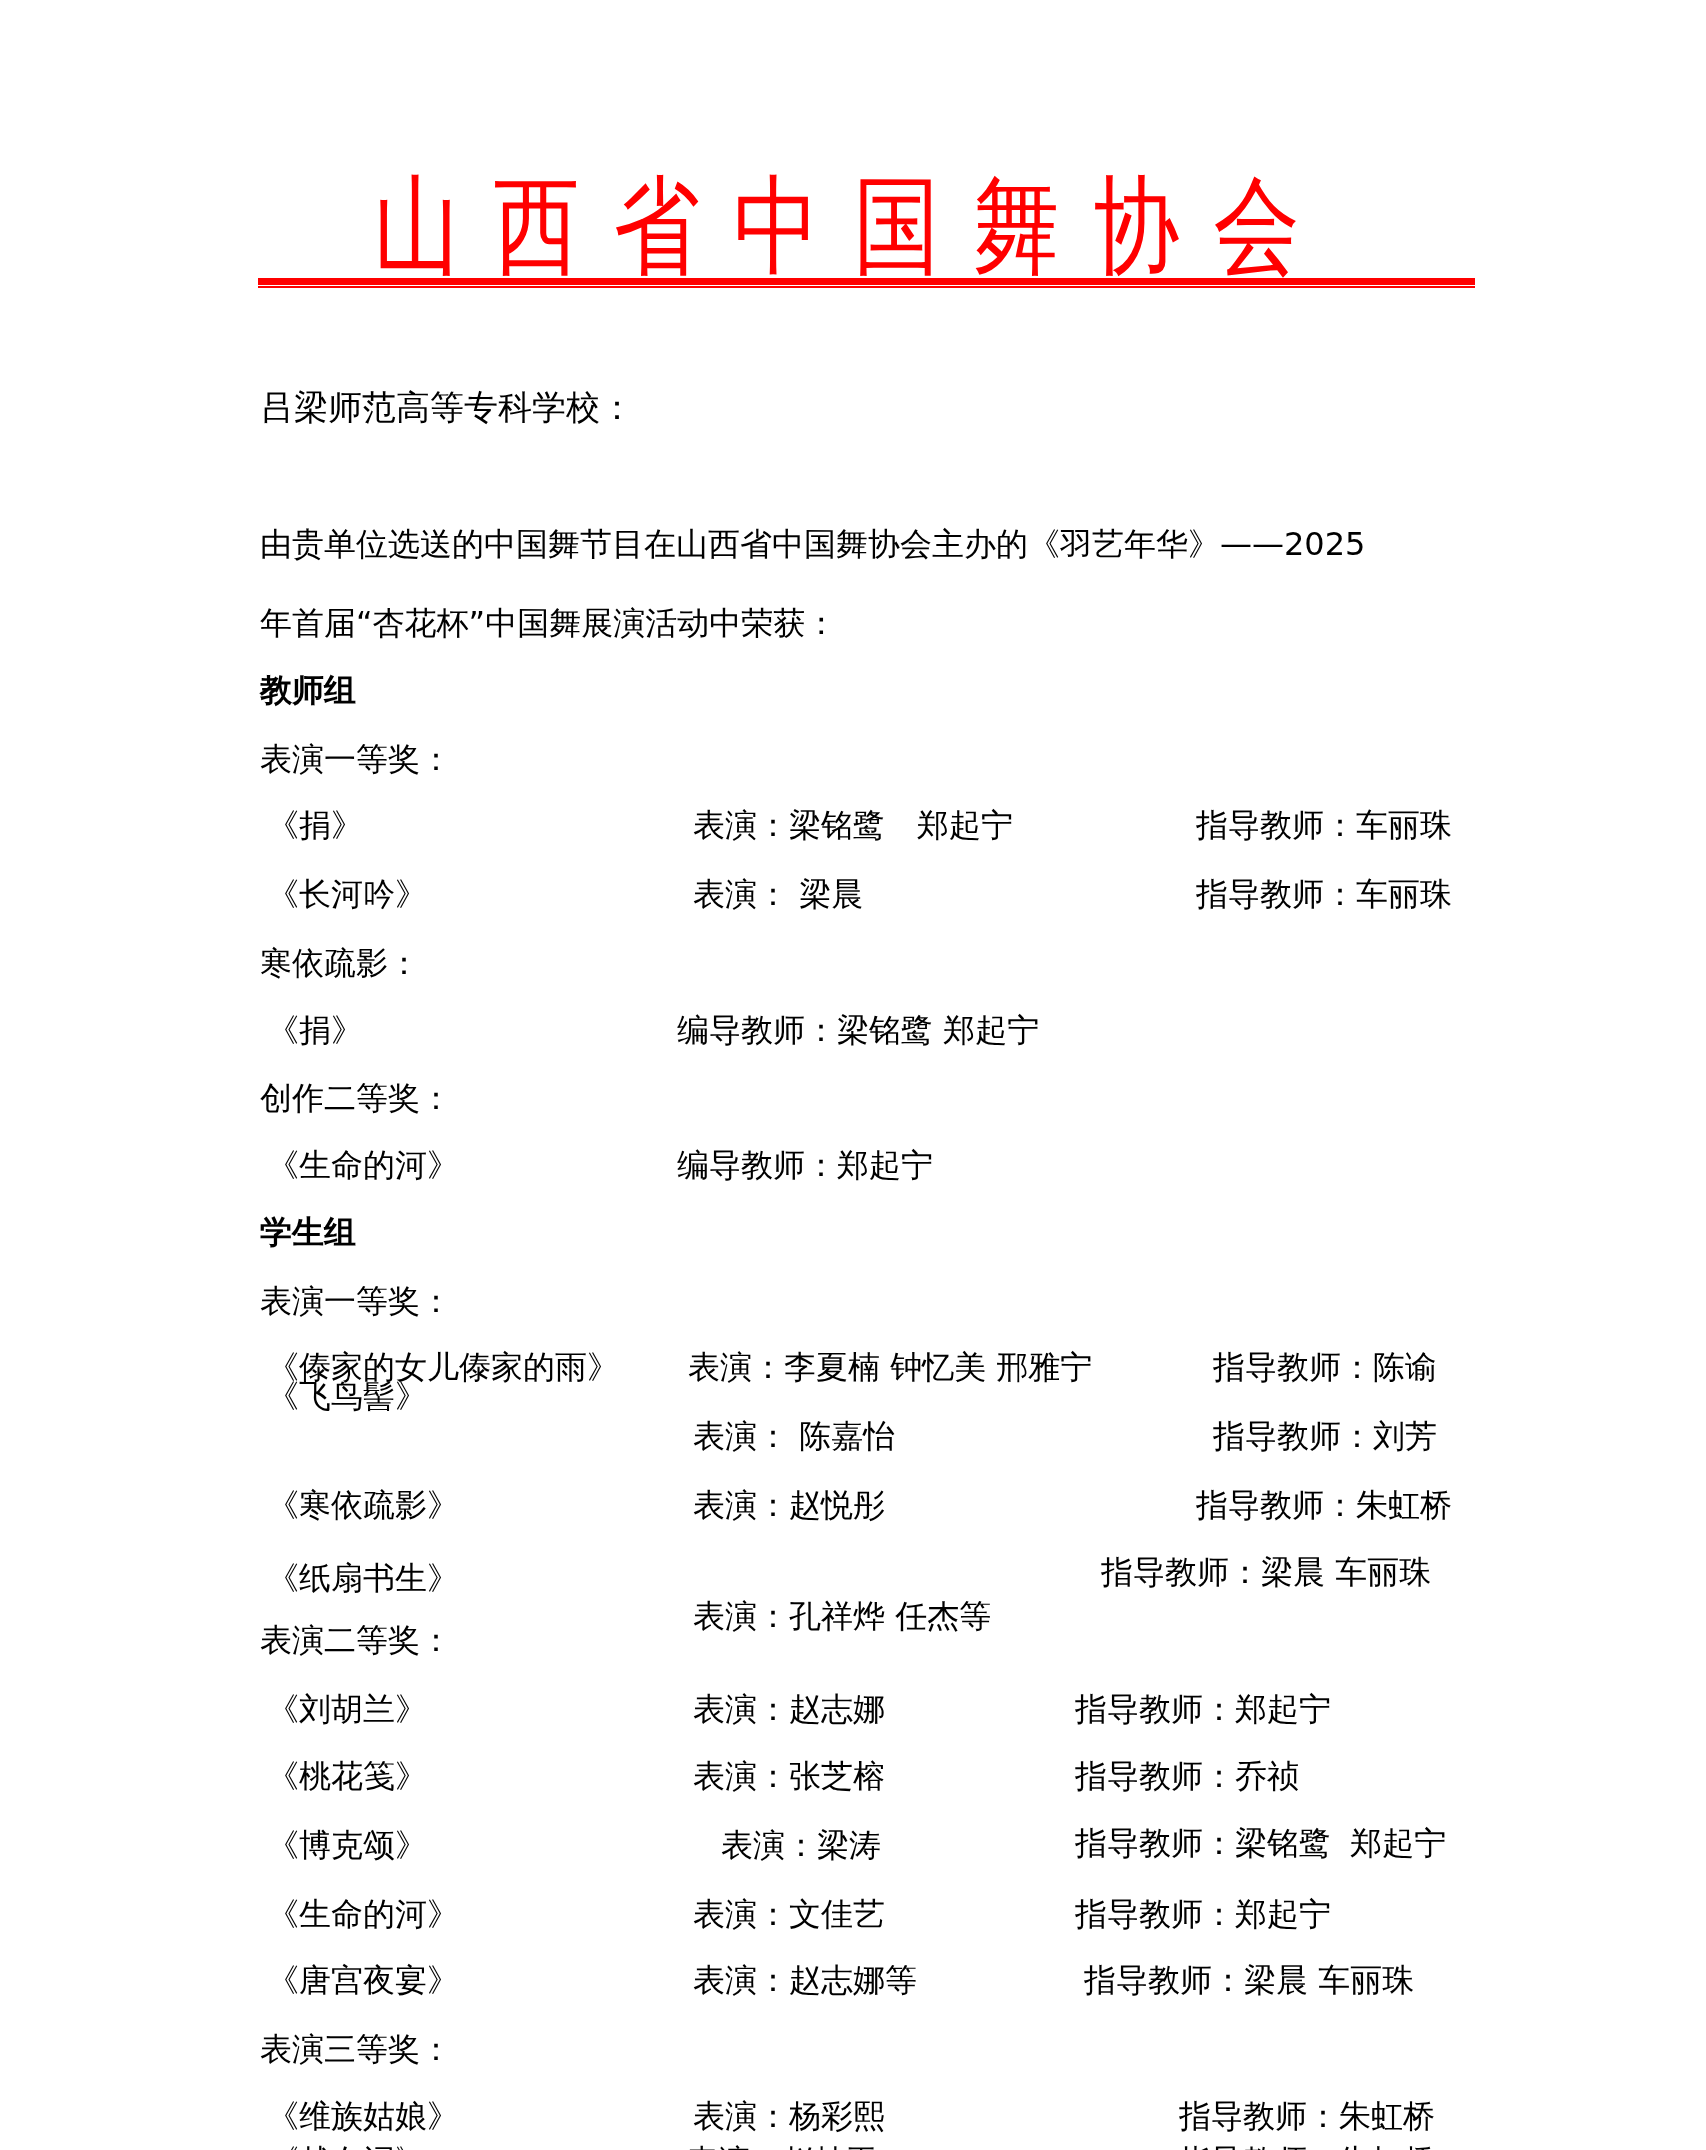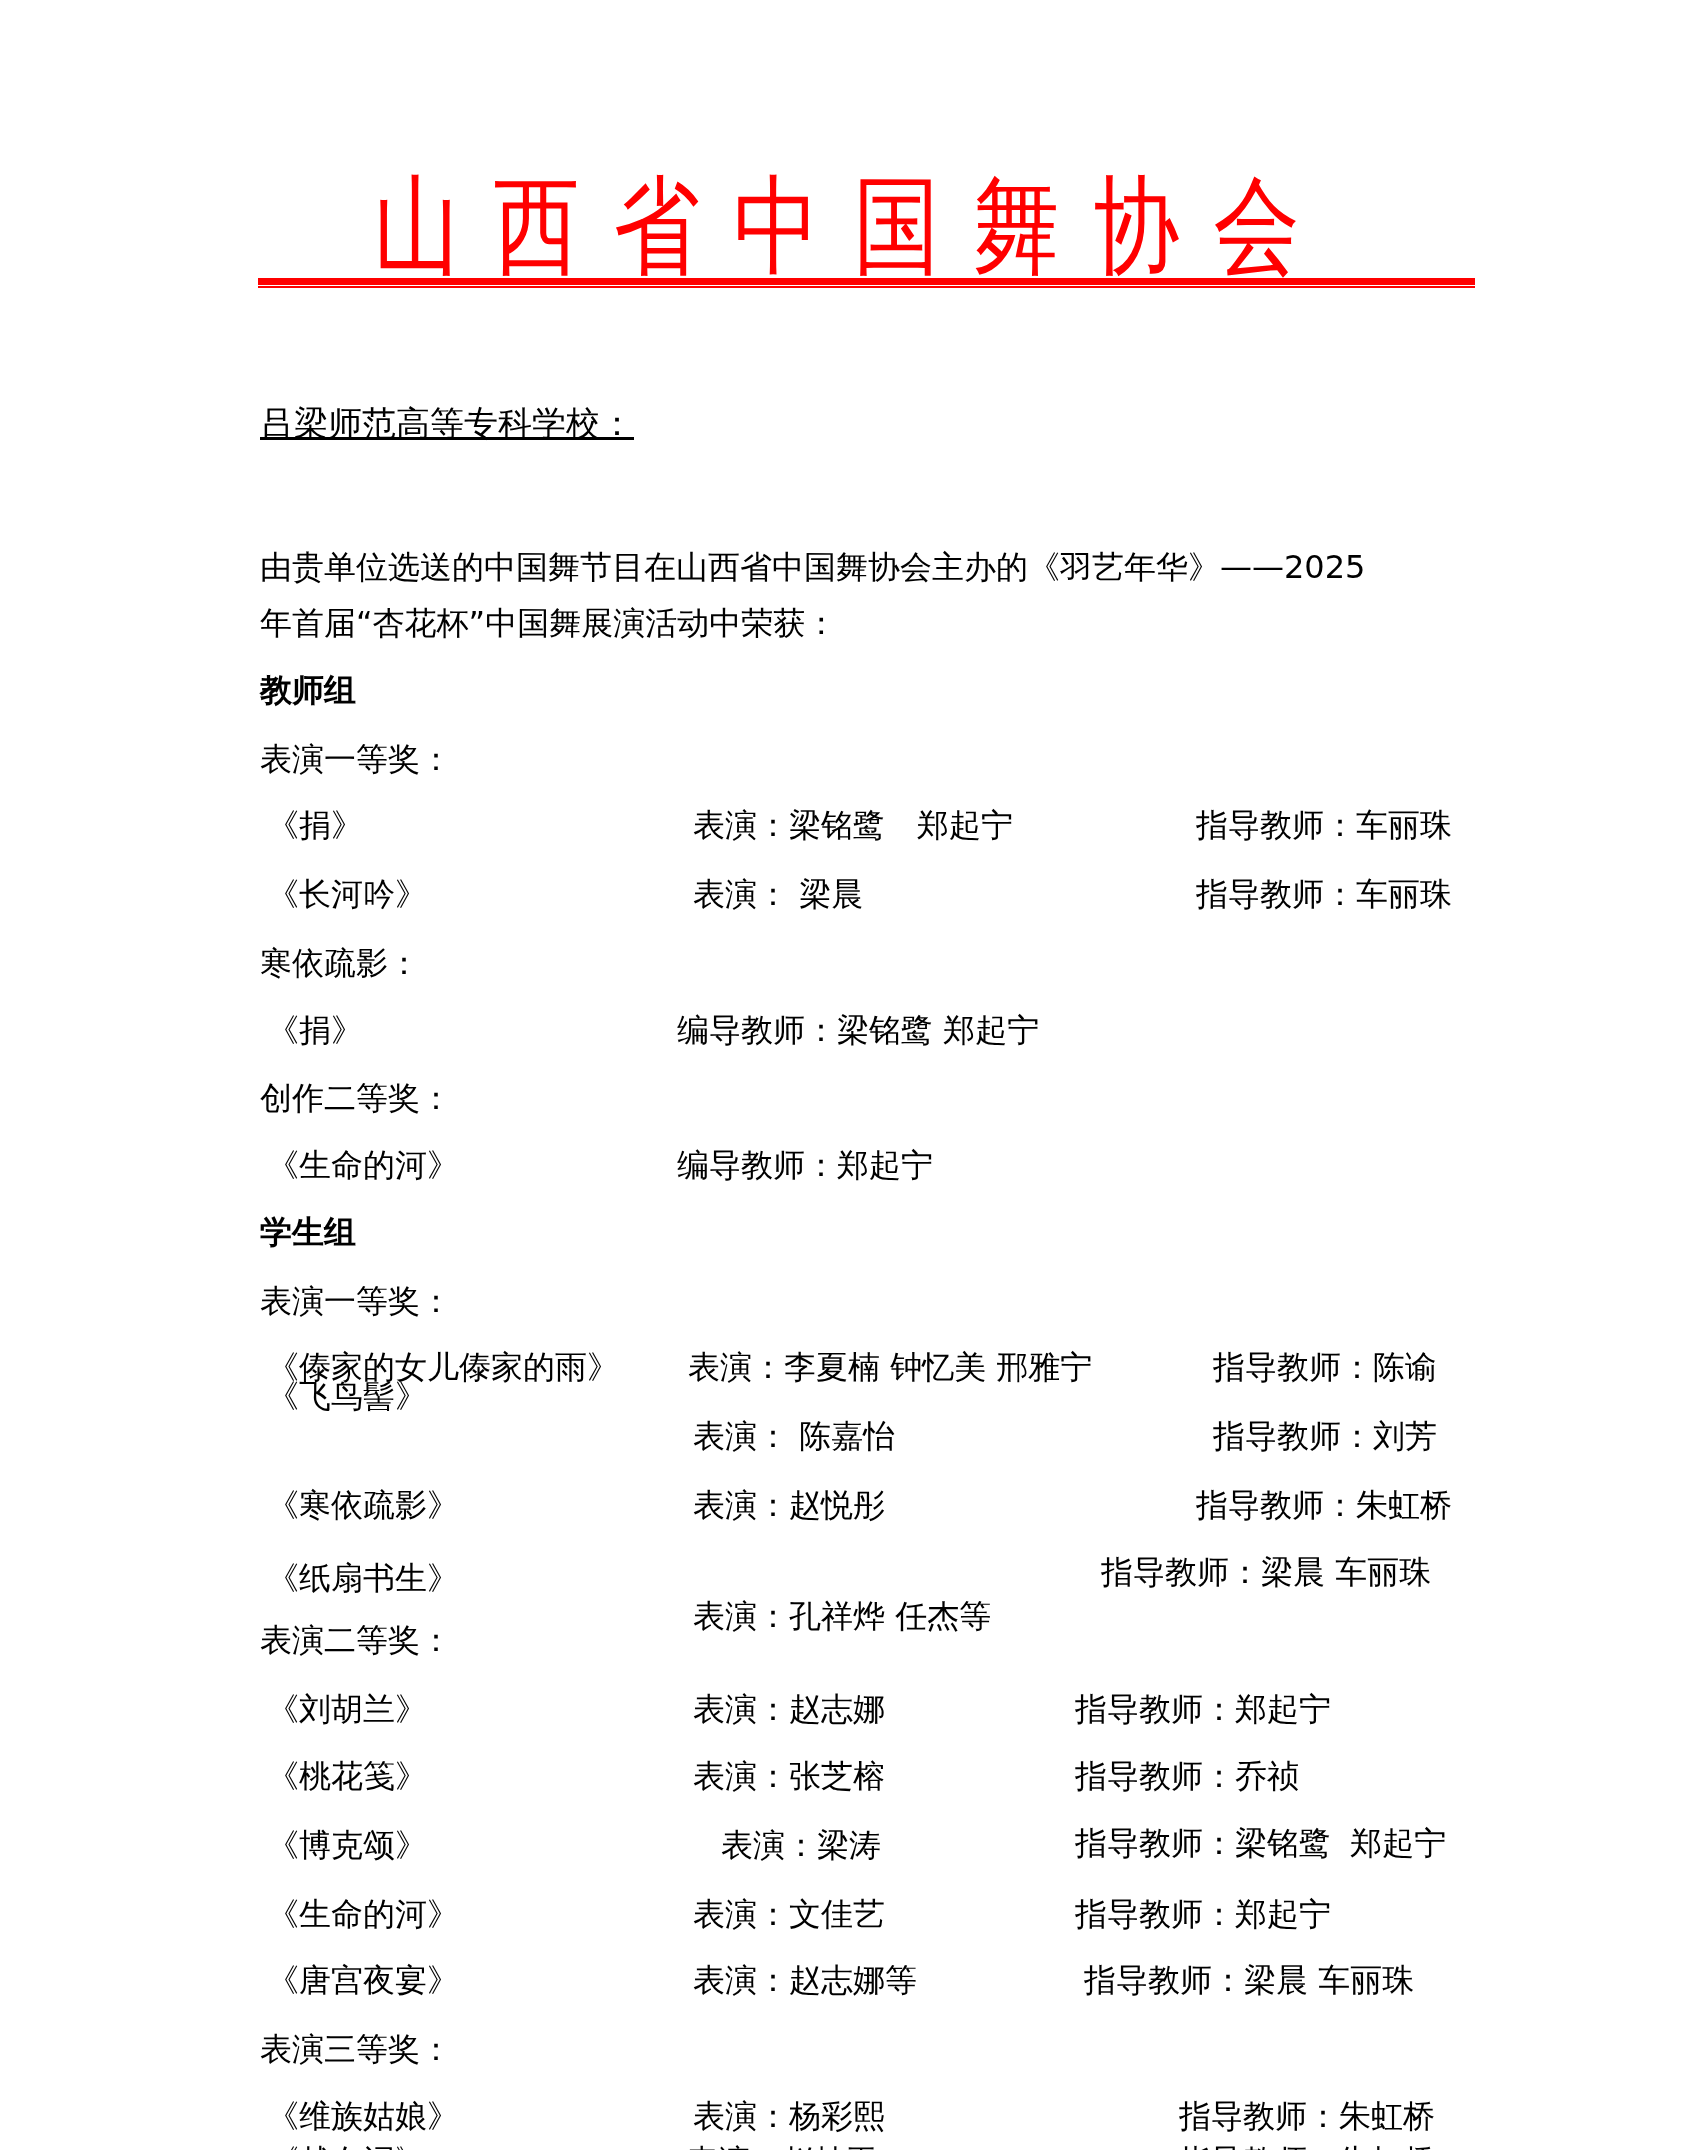--- a/index.html
+++ b/index.html
@@ -15,22 +15,22 @@
   .addressee { font-size: 34px; }
   .bold { font-weight: bold; }
 </style>
 </head>
 <body>
 
 <div class="abs title">山西省中国舞协会</div>
 <div class="abs rule-thick"></div>
 <div class="abs rule-thin"></div>
 
-<div class="abs txt addressee" style="left:260px; top:402px;text-decoration:underline;">吕梁师范高等专科学校：</div>
-<div class="abs txt" style="left:260px; top:546px;text-align:center;">由贵单位选送的中国舞节目在山西省中国舞协会主办的《羽艺年华》——2025</div>
+<div class="abs txt addressee" style="left:260px; top:386px;">吕梁师范高等专科学校：</div>
+<div class="abs txt" style="left:260px; top:523px;text-align:center;">由贵单位选送的中国舞节目在山西省中国舞协会主办的《羽艺年华》——2025</div>
 <div class="abs txt" style="left:260px; top:602px;">年首届“杏花杯”中国舞展演活动中荣获：</div>
 
 <div class="abs txt bold" style="left:260px; top:669px;">教师组</div>
 <div class="abs txt" style="left:260px; top:738px;">表演一等奖：</div>
 
 <div>
   <div class="abs txt" style="left:267px; top:804px;">《捐》</div>
   <div class="abs txt" style="left:693px; top:804px;">表演：梁铭鹭　郑起宁</div>
   <div class="abs txt" style="left:1196px; top:804px;">指导教师：车丽珠</div>
 </div>

